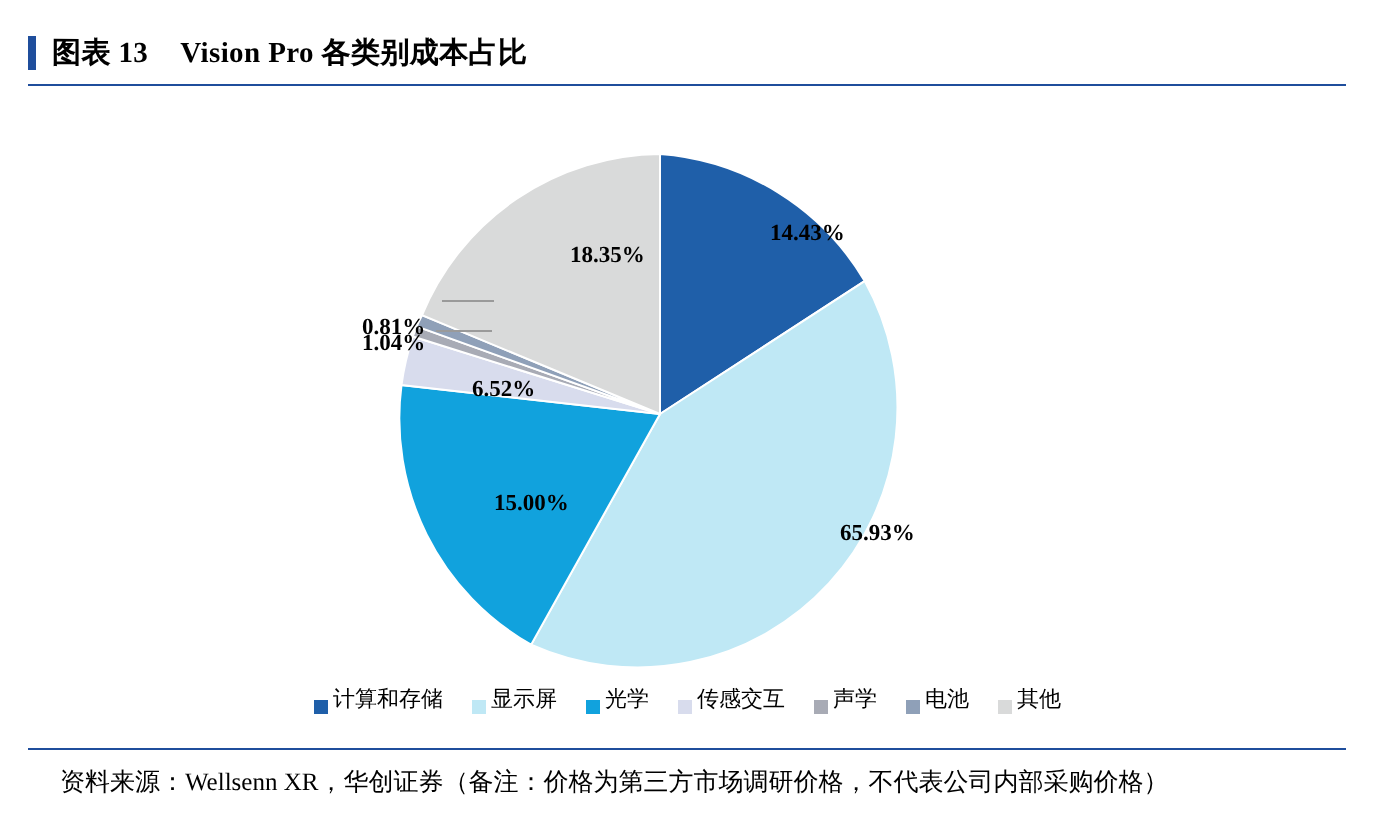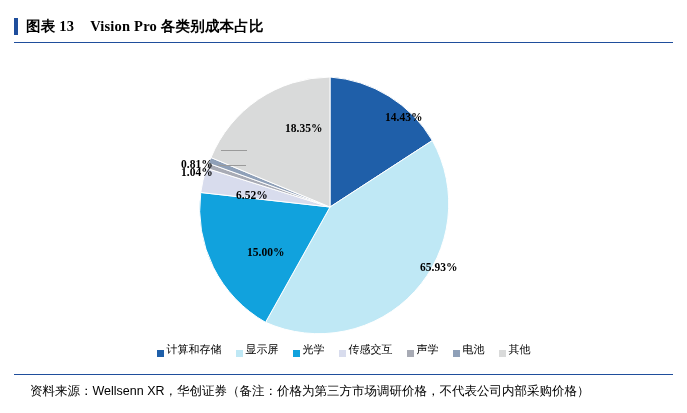--- a/index.html
+++ b/index.html
@@ -120,21 +120,21 @@
     height: 7px;
     margin-right: 3px;
     flex: none;
   }
   
   .footer {
     position: absolute;
     left: 30px;
     top: 383px;
     width: 640px;
-    font-family: Liberation Sans, sans-serif;
+    font-family: Liberation Serif, serif;
     font-size: 12.5px;
     color: #000;
     white-space: nowrap;
   }
 </style>
 </head>
 <body>
 
 <div class="page">
 

